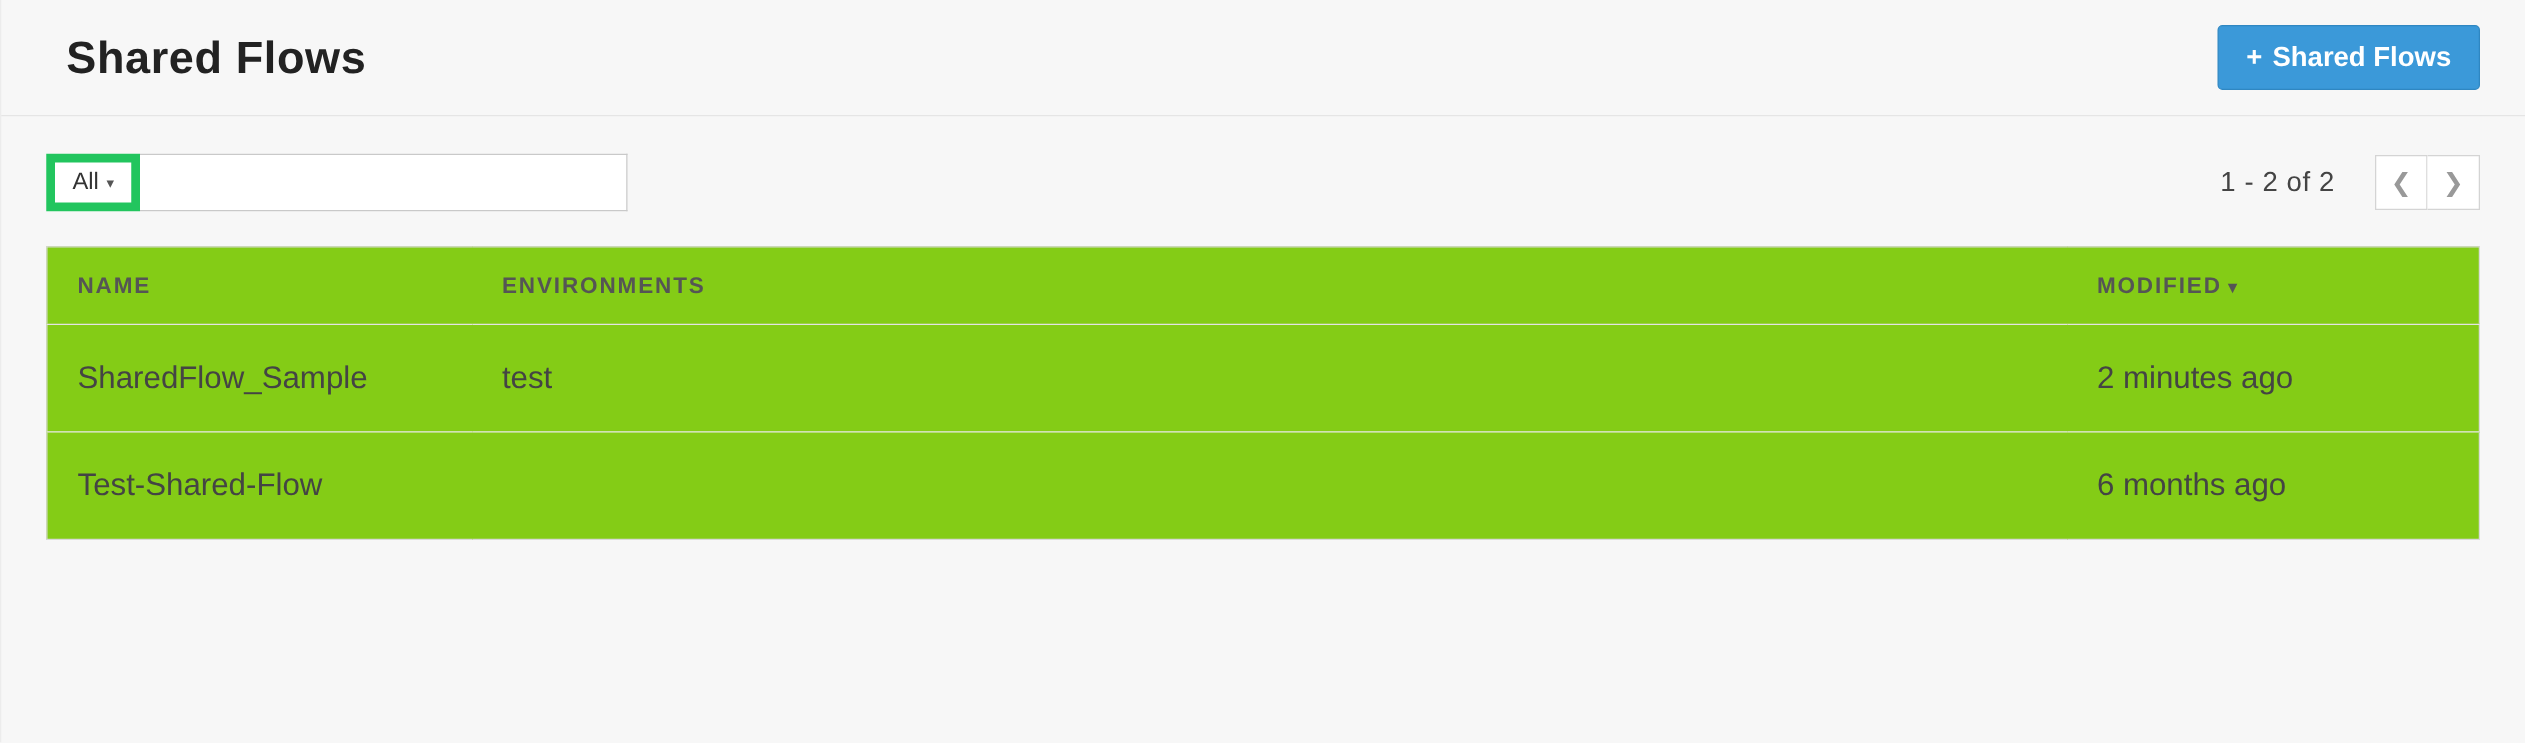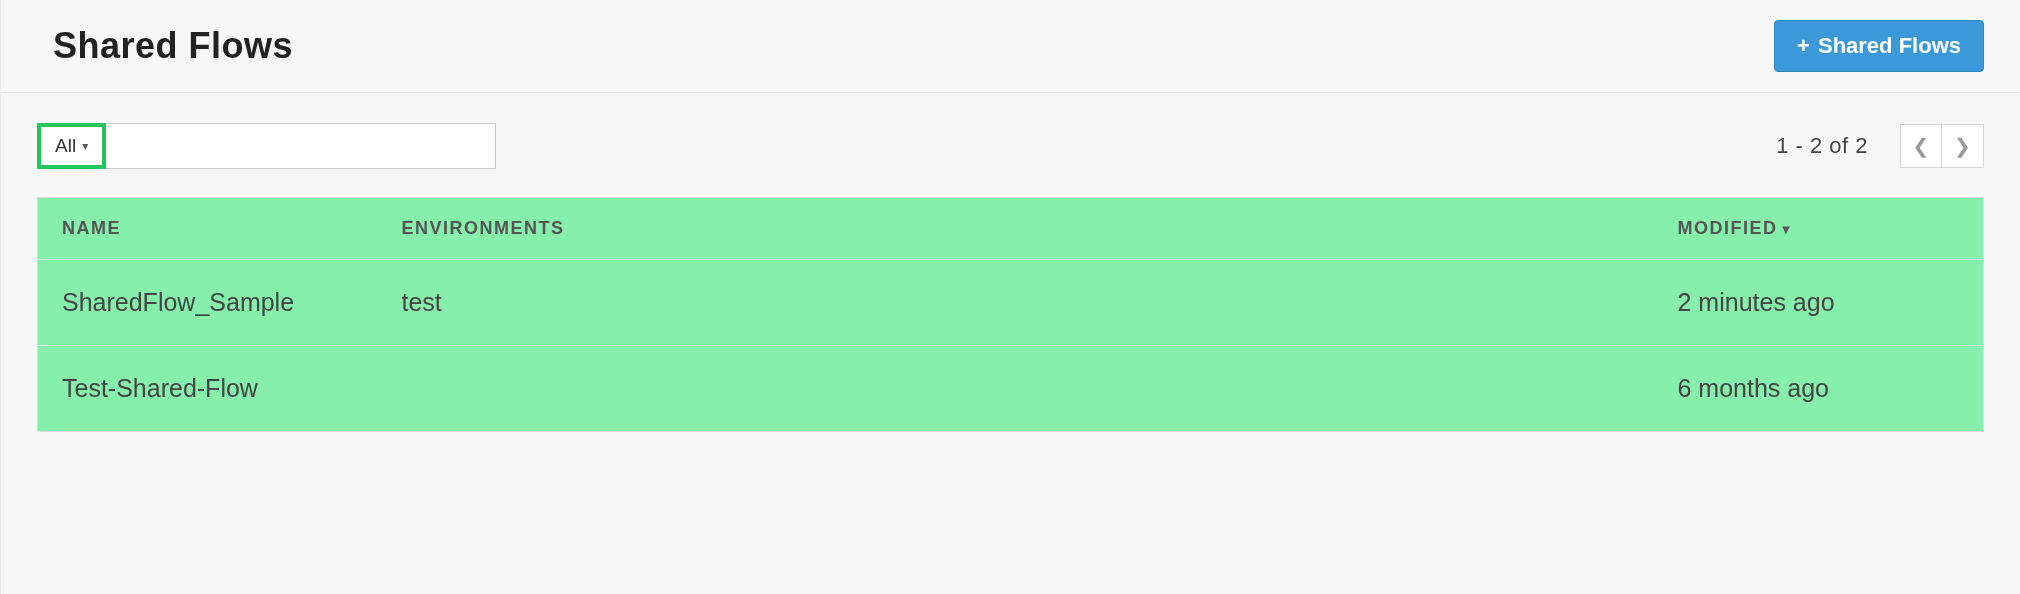--- a/index.html
+++ b/index.html
@@ -10,31 +10,31 @@
     .header-bar { display: flex; align-items: center; justify-content: space-between; padding: 20px 36px 20px 36px; border-bottom: 1px solid #e5e5e5; }
     .page-title { font-size: 36px; font-weight: 700; color: #222; letter-spacing: 0.5px; margin-left: 16px; }
 
     .primary-btn { display: inline-flex; align-items: center; gap: 8px; background: #3b99d9; color: #fff; border: 1px solid #2f87c2; border-radius: 4px; padding: 12px 22px; font-size: 22px; font-weight: 600; cursor: pointer; white-space: nowrap; }
     .plus { font-weight: 700; font-size: 22px; line-height: 1; }
 
     .content { padding: 30px 36px 40px 36px; }
 
     .toolbar { display: flex; align-items: center; justify-content: space-between; margin-bottom: 28px; }
     .toolbar-left { display: flex; align-items: stretch; }
-    .filter-select { display: inline-flex; align-items: center; gap: 6px; background: #fff; border: 4px solid #22c55e; padding: 8px 14px; font-size: 19px; color: #333; cursor: pointer; height: 46px; }
+    .filter-select { display: inline-flex; align-items: center; gap: 6px; background: #fff; border: 7px solid #22c55e; padding: 8px 14px; font-size: 19px; color: #333; cursor: pointer; height: 46px; }
     .caret { font-size: 12px; color: #555; }
     .search-input { width: 390px; height: 46px; border: 1px solid #c9c9c9; border-left: none; background: #fff; font-size: 19px; padding: 0 12px; outline: none; }
 
     .toolbar-right { display: flex; align-items: center; gap: 32px; }
     .pagination-text { font-size: 22px; color: #444; letter-spacing: 0.5px; }
     .pager { display: inline-flex; }
     .pager-btn { width: 42px; height: 44px; border: 1px solid #d4d4d4; background: #fff; display: inline-flex; align-items: center; justify-content: center; color: #999; font-size: 20px; cursor: pointer; }
     .pager-btn + .pager-btn { border-left: none; }
 
-    .table { width: 100%; border: 1px solid #d9d9d9; background: #86efac; border-collapse: collapse; }
+    .table { width: 100%; border: 1px solid #d9d9d9; background: #84cc16; border-collapse: collapse; }
     .table thead th { text-align: left; font-size: 18px; font-weight: 600; color: #555; letter-spacing: 1.5px; padding: 20px 24px; border-bottom: 1px solid #e3e3e3; }
     .table tbody td { font-size: 25px; color: #444; padding: 28px 24px; border-bottom: 1px solid #e9e9e9; }
     .table tbody tr:last-child td { border-bottom: none; }
     .col-name { width: 340px; }
     .col-env  { }
     .col-mod  { width: 330px; }
     .sort-indicator { font-size: 13px; margin-left: 2px; color: #555; }
     .row-link { cursor: pointer; }
   </style>
 </head>

